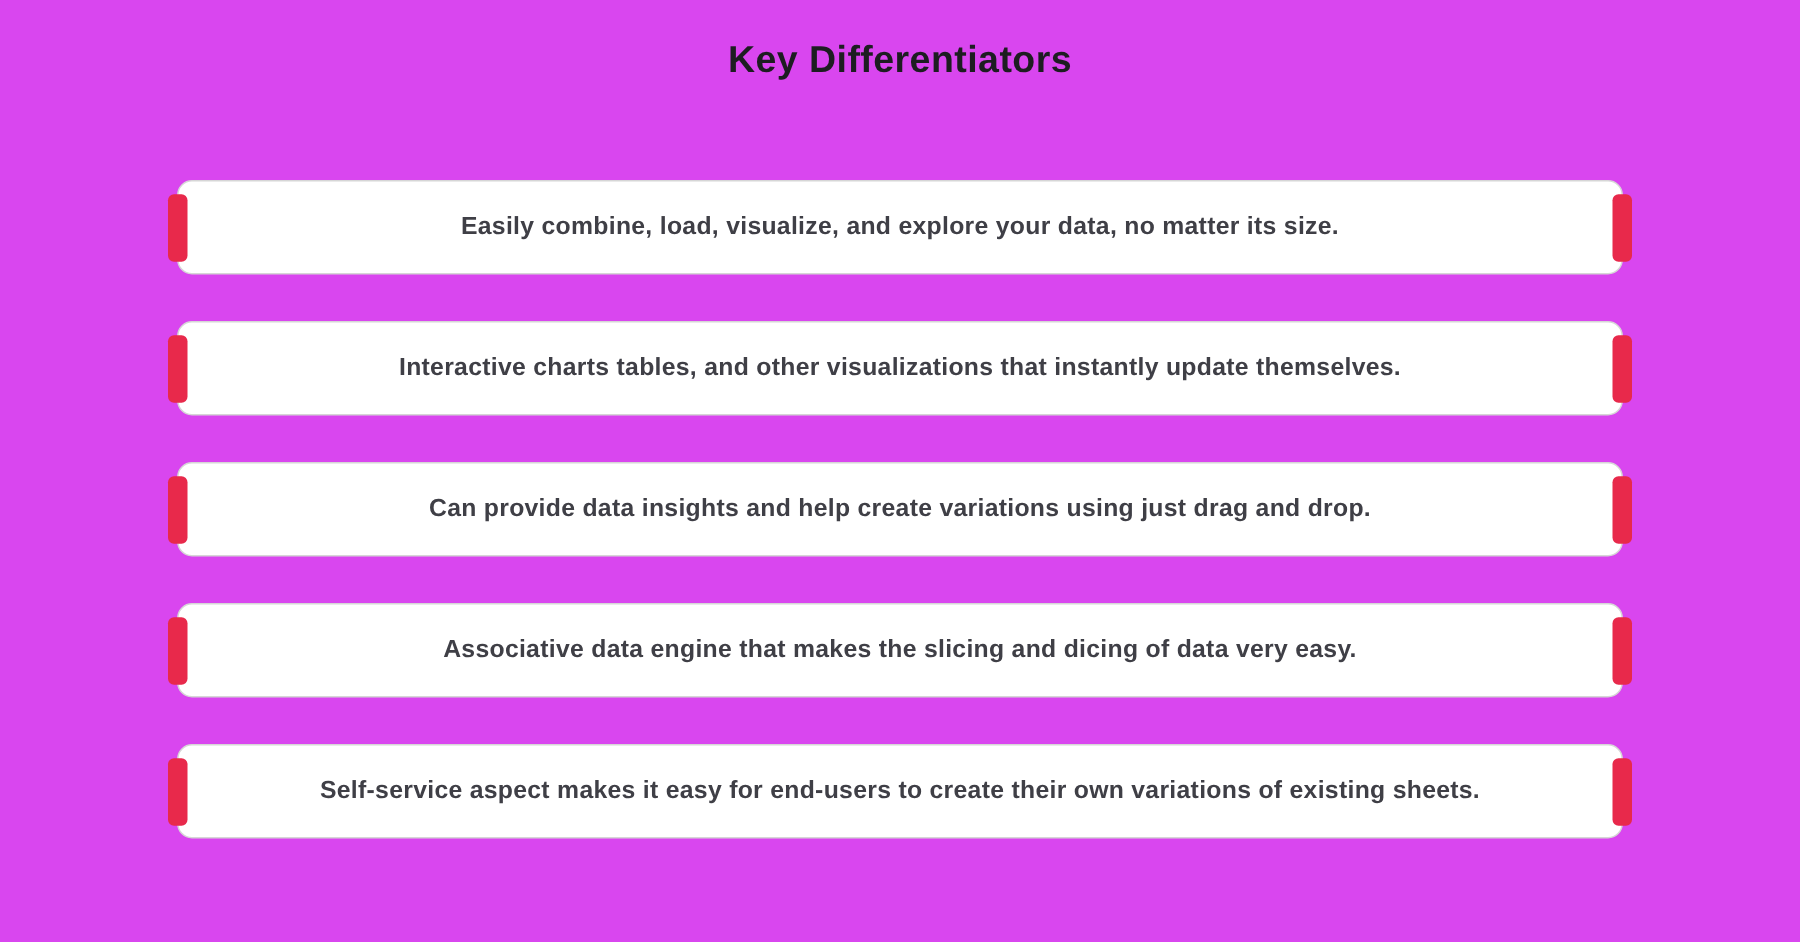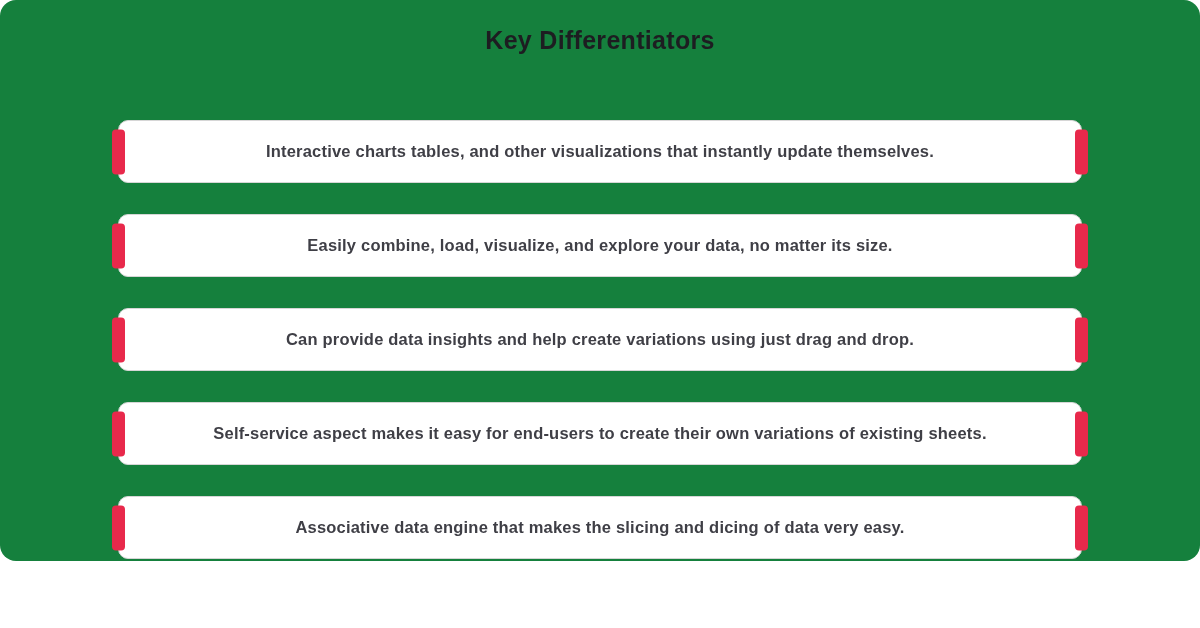--- a/index.html
+++ b/index.html
@@ -6,23 +6,22 @@
   html, body {
     width: 1200px;
     height: 628px;
     background: #ffffff;
     font-family: "Liberation Sans", sans-serif;
     overflow: hidden;
   }
   .slide {
     position: relative;
     width: 1200px;
-    height: 561px;
-    background: #15803d;
-    border-radius: 16px;
+    height: 628px;
+    background: #d946ef;
   }
   .title {
     position: absolute;
     top: 26px;
     left: 0;
     width: 100%;
     text-align: center;
     font-size: 25px;
     font-weight: 700;
     letter-spacing: 0.3px;
@@ -72,42 +71,42 @@
 <body>
 
 <div class="slide">
 
   <h1 class="title" style="color: rgb(29, 29, 33);">Key Differentiators</h1>
 
   <div class="cards">
 
     <div class="card" style="border-color: rgb(214, 214, 214);">
       <span class="accent-bar left" style="background: rgb(232, 41, 75);"></span>
-      <span class="card-text">Interactive charts tables, and other visualizations that instantly update themselves.</span>
+      <span class="card-text">Easily combine, load, visualize, and explore your data, no matter its size.</span>
       <span class="accent-bar right" style="background: rgb(232, 41, 75);"></span>
     </div>
 
     <div class="card" style="border-color: rgb(214, 214, 214);">
       <span class="accent-bar left" style="background: rgb(232, 41, 75);"></span>
-      <span class="card-text">Easily combine, load, visualize, and explore your data, no matter its size.</span>
+      <span class="card-text">Interactive charts tables, and other visualizations that instantly update themselves.</span>
       <span class="accent-bar right" style="background: rgb(232, 41, 75);"></span>
     </div>
 
     <div class="card" style="border-color: rgb(214, 214, 214);">
       <span class="accent-bar left" style="background: rgb(232, 41, 75);"></span>
       <span class="card-text">Can provide data insights and help create variations using just drag and drop.</span>
       <span class="accent-bar right" style="background: rgb(232, 41, 75);"></span>
     </div>
 
     <div class="card" style="border-color: rgb(214, 214, 214);">
       <span class="accent-bar left" style="background: rgb(232, 41, 75);"></span>
-      <span class="card-text">Self-service aspect makes it easy for end-users to create their own variations of existing sheets.</span>
+      <span class="card-text">Associative data engine that makes the slicing and dicing of data very easy.</span>
       <span class="accent-bar right" style="background: rgb(232, 41, 75);"></span>
     </div>
 
     <div class="card" style="border-color: rgb(214, 214, 214);">
       <span class="accent-bar left" style="background: rgb(232, 41, 75);"></span>
-      <span class="card-text">Associative data engine that makes the slicing and dicing of data very easy.</span>
+      <span class="card-text">Self-service aspect makes it easy for end-users to create their own variations of existing sheets.</span>
       <span class="accent-bar right" style="background: rgb(232, 41, 75);"></span>
     </div>
 
   </div>
 </div>
 
 </body></html>

